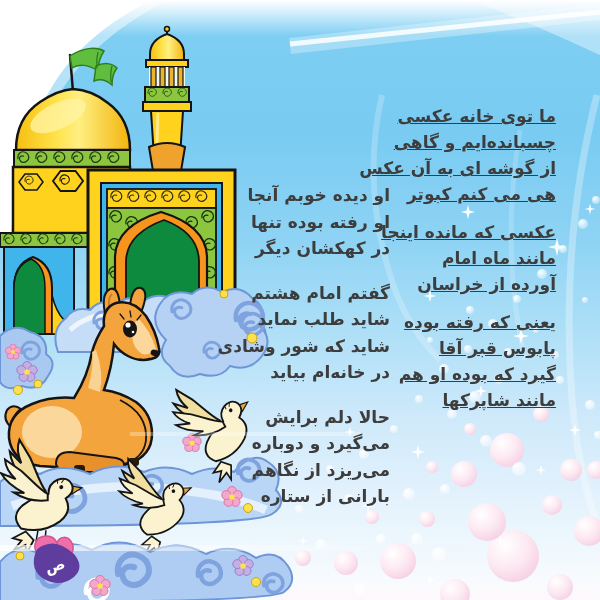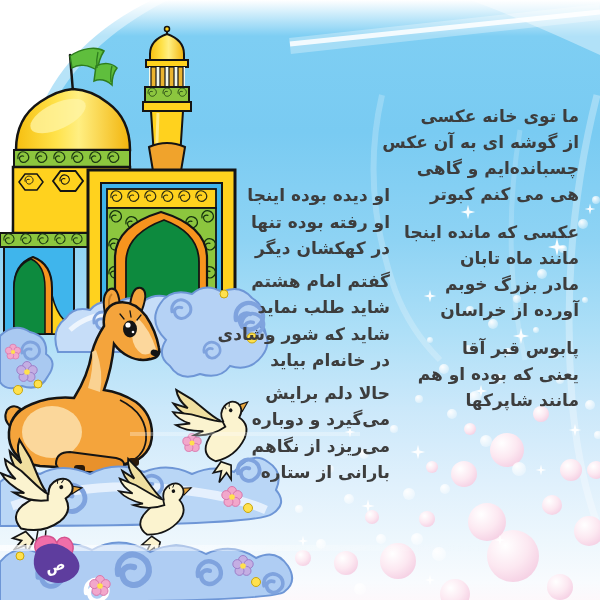--- a/index.html
+++ b/index.html
@@ -8,24 +8,24 @@
     font-family:"DejaVu Sans",sans-serif;
     background:linear-gradient(180deg,
       #ffffff 0%, #d9f1fc 1.8%, #7ecef3 6%, #79cbf2 22%, #8ed3f4 40%,
       #addff7 55%, #cbe8fa 68%, #dff0fc 80%, #edf7fd 90%, #f8fbfe 97%, #fdf8fb 100%);
   }
   svg.art{position:absolute;left:0;top:0;z-index:1;}
   .col{
     position:absolute;z-index:5;direction:rtl;text-align:right;
     color:#3d3d3d;font-weight:bold;font-size:17px;
   }
-  .col-right{top:103px;right:21px;width:245px;line-height:26px;}
+  .col-right{top:103px;right:44px;width:245px;line-height:26px;text-decoration:underline;}
   .col-left{top:182px;right:210px;width:205px;line-height:26.5px;}
   .col-right .stanza + .stanza{margin-top:12px;}
-  .col-left  .stanza + .stanza{margin-top:6px;}
+  .col-left  .stanza + .stanza{margin-top:18px;}
 </style>
 </head>
 <body>
 
 <div class="page">
 
 <svg class="art" width="600" height="600" viewBox="0 0 600 600">
   <defs>
     <path id="curl" d="M0,7 C-1,1 4,-3 9,-1 C14,1 15,7 11,10 C8,13 3,12 2,8 C1,5 4,3 7,4" fill="none" stroke-linecap="round"></path>
     <path id="star4" d="M0,-9 L1.8,-1.8 L9,0 L1.8,1.8 L0,9 L-1.8,1.8 L-9,0 L-1.8,-1.8 Z"></path>
@@ -396,40 +396,40 @@
   <g>
     <path d="M57,543 C53,533 38,534 35,544 C33,553 42,560 57,569 C69,560 76,551 72,543 C68,535 59,536 57,543 Z" fill="#F06EA9" stroke="#D4538F" stroke-width="1.5"></path>
     <path d="M36,551 Q29,570 44,579 Q60,588 74,577 Q85,567 74,554 Q60,541 48,544 Q39,546 36,551 Z" fill="#5E3D9E"></path>
     <text x="55" y="571" text-anchor="middle" font-size="15" font-weight="bold" fill="#ffffff" transform="rotate(-16 55 566)">ص</text>
   </g>
 </svg>
 
 <div class="col col-right">
   <div class="stanza">
     <div>ما توی خانه عکسی</div>
+    <div>چسبانده‌ایم و گاهی</div>
     <div>از گوشه ای به آن عکس</div>
-    <div>چسبانده‌ایم و گاهی</div>
     <div>هی می کنم کبوتر</div>
   </div>
   <div class="stanza">
     <div>عکسی که مانده اینجا</div>
-    <div>مانند ماه تابان</div>
-    <div>مادر بزرگ خوبم</div>
+    <div>مانند ماه امام</div>
     <div>آورده از خراسان</div>
   </div>
   <div class="stanza">
+    <div>یعنی که رفته بوده</div>
     <div>پابوس قبر آقا</div>
-    <div>یعنی که بوده او هم</div>
+    <div>گیرد که بوده او هم</div>
     <div>مانند شاپرکها</div>
   </div>
 </div>
 
 <div class="col col-left">
   <div class="stanza">
-    <div>او دیده بوده اینجا</div>
+    <div>او دیده خوبم آنجا</div>
     <div>او رفته بوده تنها</div>
     <div>در کهکشان دیگر</div>
   </div>
   <div class="stanza">
     <div>گفتم امام هشتم</div>
     <div>شاید طلب نماید</div>
     <div>شاید که شور وشادی</div>
     <div>در خانه‌ام بیاید</div>
   </div>
   <div class="stanza">

